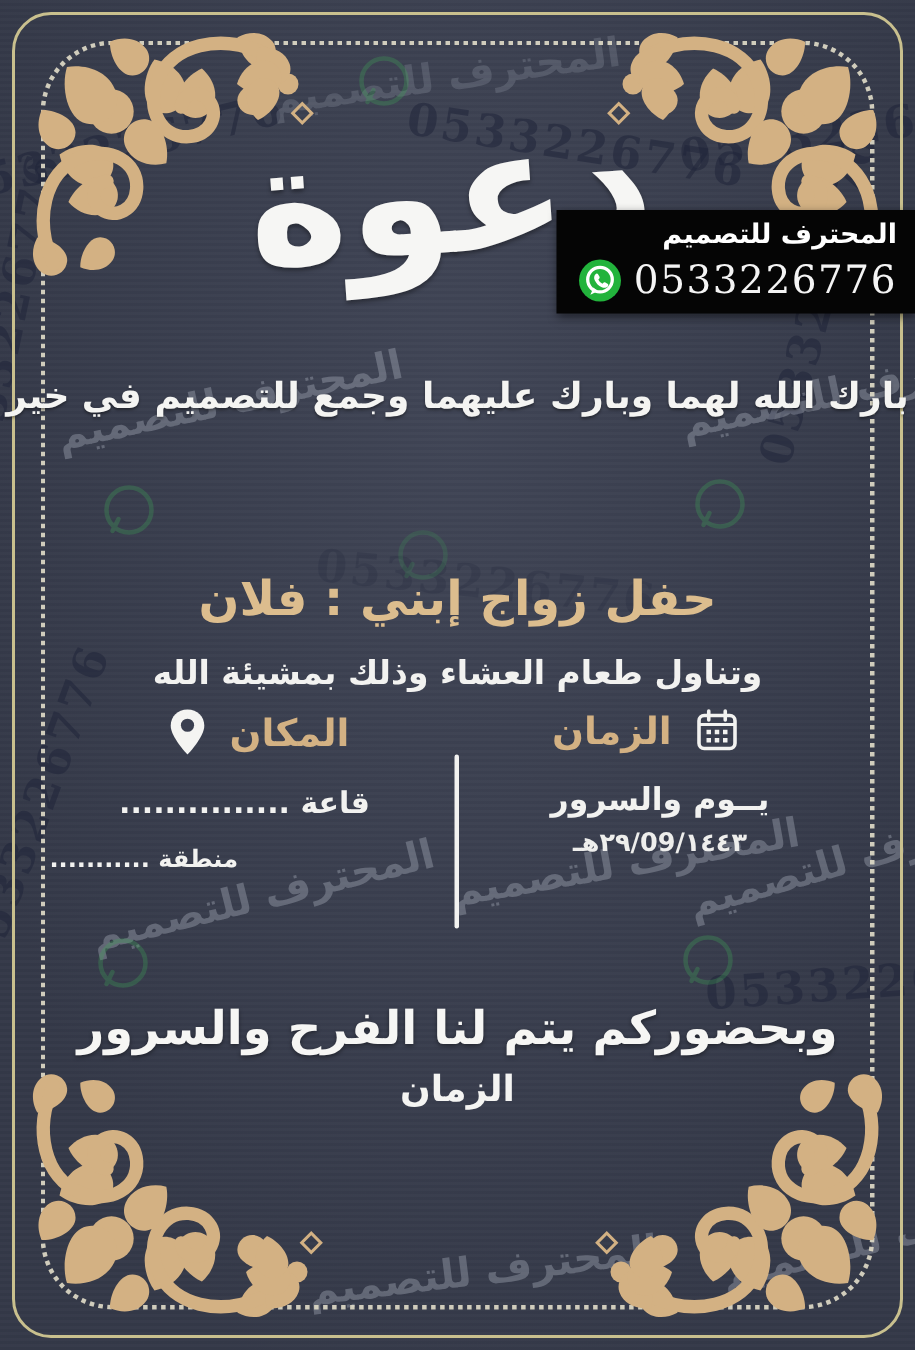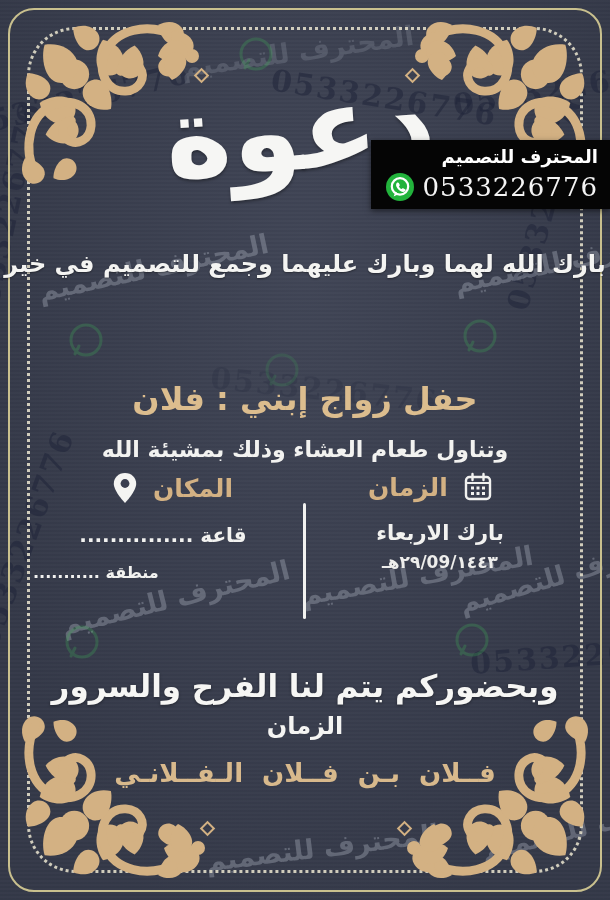--- a/index.html
+++ b/index.html
@@ -208,22 +208,21 @@
     </svg>
     <span class="lbl">الزمان</span>
   </div>
   <div class="hdr hdr-place">
     <span class="lbl">المكان</span>
     <svg width="26" height="32" viewBox="0 0 26 32">
       <path d="M13 1 C6.4 1 1.8 5.8 1.8 11.8 C1.8 19.4 13 31 13 31 C13 31 24.2 19.4 24.2 11.8 C24.2 5.8 19.6 1 13 1 Z" fill="#f4f4f2"></path>
       <circle cx="13" cy="11.5" r="4.4" fill="#3a3f50"></circle>
     </svg>
   </div>
-  <div class="day">بارك الاربعاء</div>
+  <div class="day">يــوم والسرور</div>
   <div class="hijri">١٤٤٣/09/٢٩هـ</div>
   <div class="divider"></div>
   <div class="hall">قاعة ...............</div>
   <div class="area">منطقة ...........</div>
 
   <div class="line closing">وبحضوركم يتم لنا الفرح والسرور</div>
   <div class="line host-label">الزمان</div>
-  <div class="line host-name">فــلان بـن فــلان الـفــلانـي</div>
 </div>
 
 </body></html>

